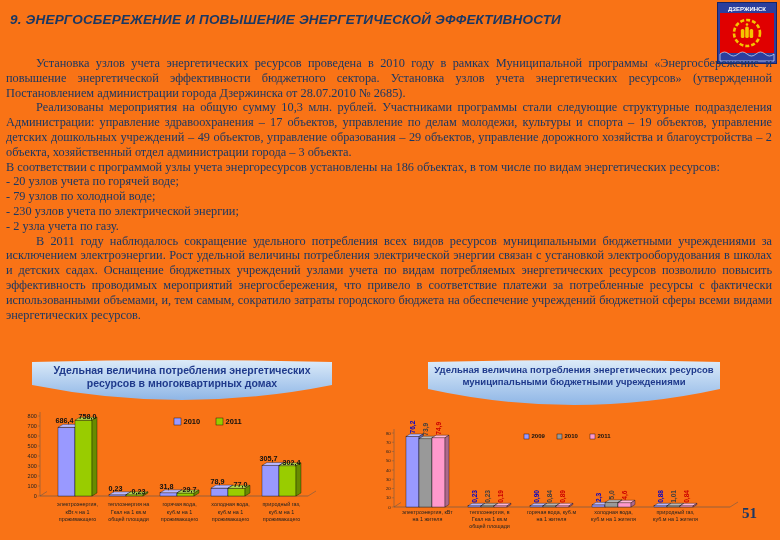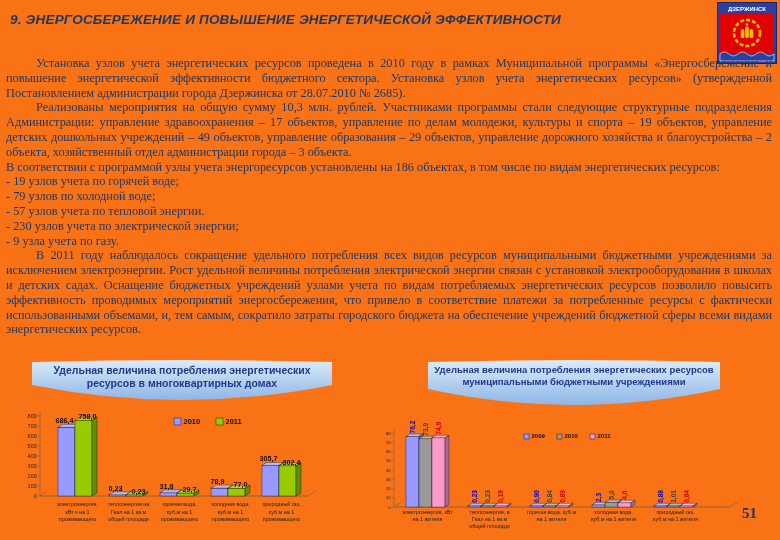--- a/index.html
+++ b/index.html
@@ -60,25 +60,24 @@
       <rect x="28.2" y="24.5" width="3.6" height="11.5" rx="1.6" fill="#F5C400"></rect>
       <rect x="32.6" y="27" width="3.6" height="9" rx="1.6" fill="#F5C400"></rect>
       <circle cx="30" cy="22.5" r="1.3" fill="#F5C400"></circle>
     </svg>
   </div>
 
   <div class="body-text" id="body-text">
       <p class="ind">Установка узлов учета энергетических ресурсов проведена в 2010 году в рамках  Муниципальной программы «Энергосбережение и повышение энергетической эффективности бюджетного сектора. Установка узлов учета энергетических ресурсов» (утвержденной Постановлением администрации города Дзержинска от 28.07.2010 № 2685).</p>
       <p class="ind">Реализованы мероприятия на общую сумму 10,3 млн. рублей. Участниками программы стали следующие  структурные подразделения Администрации: управление здравоохранения – 17 объектов, управление по делам молодежи, культуры и спорта – 19 объектов, управление детских дошкольных учреждений – 49 объектов, управление образования – 29 объектов, управление дорожного хозяйства   и благоустройства – 2 объекта, хозяйственный отдел администрации города – 3 объекта.</p>
       <p class="">В соответствии с программой узлы учета энергоресурсов установлены на 186 объектах, в том числе по видам энергетических ресурсов:</p>
-      <p class="">- 19 узлов учета по горячей воде;</p>
+      <p class="">- 20 узлов учета по горячей воде;</p>
       <p class="">- 79 узлов по холодной воде;</p>
-      <p class="">- 57 узлов учета по тепловой энергии.</p>
       <p class="">- 230 узлов учета по электрической энергии;</p>
-      <p class="">- 9 узла учета по газу.</p>
+      <p class="">- 2 узла учета по газу.</p>
       <p class="ind">В 2011 году наблюдалось сокращение удельного потребления всех видов ресурсов муниципальными бюджетными учреждениями за исключением электроэнергии. Рост удельной величины потребления электрической энергии связан с установкой электрооборудования в школах и детских садах.  Оснащение бюджетных учреждений узлами учета по видам потребляемых энергетических ресурсов позволило повысить эффективность проводимых мероприятий энергосбережения, что  привело в соответствие платежи за потребленные ресурсы с фактически использованными объемами, и, тем самым, сократило затраты городского бюджета на обеспечение учреждений   бюджетной сферы всеми видами энергетических ресурсов.</p>
     </div>
 
   <div class="banner banner-right">
     <svg viewBox="0 0 292 53" preserveAspectRatio="none">
       <defs>
         <linearGradient id="bg2" x1="0" y1="0" x2="0" y2="1">
           <stop offset="0" stop-color="#DCEBF9"></stop>
             <stop offset="1" stop-color="#8FB6E6"></stop>
         </linearGradient>

